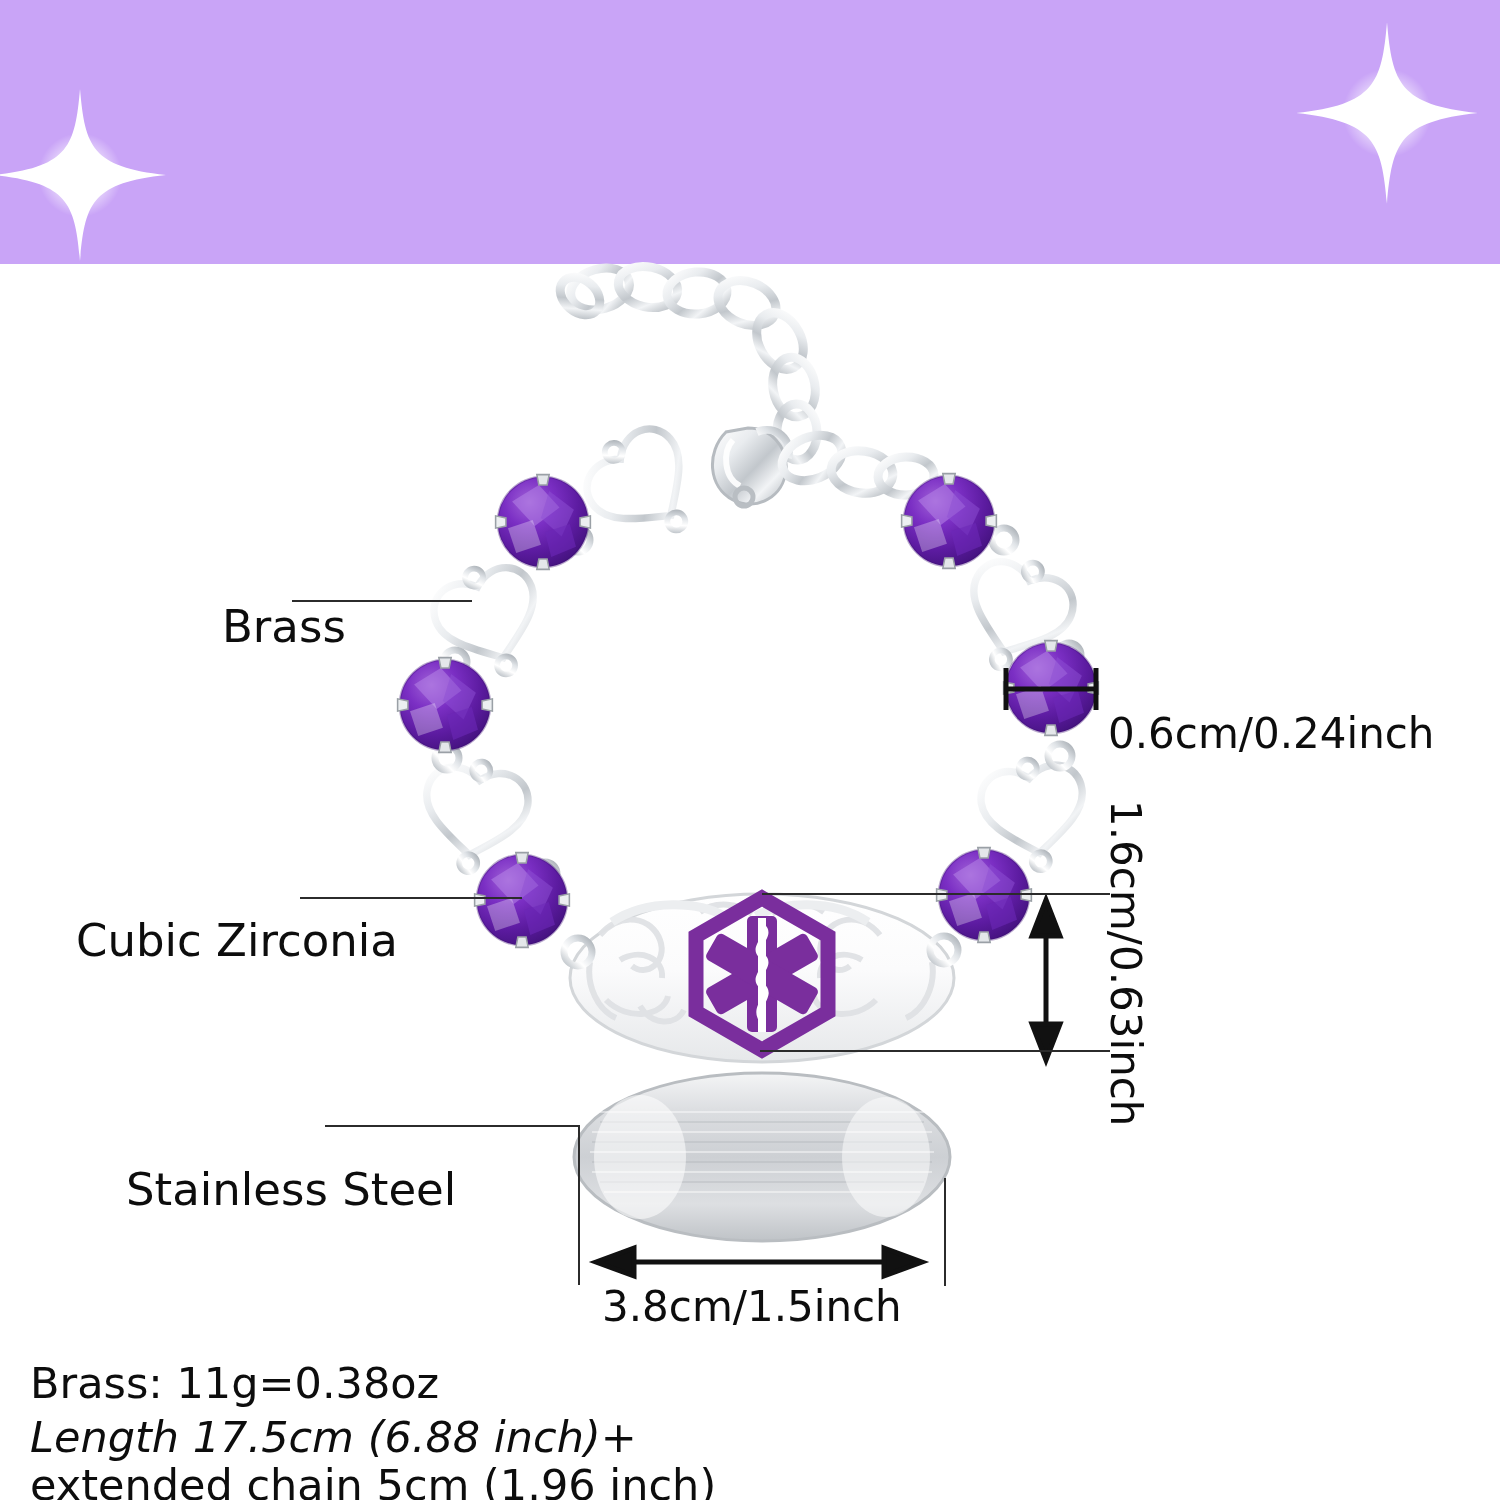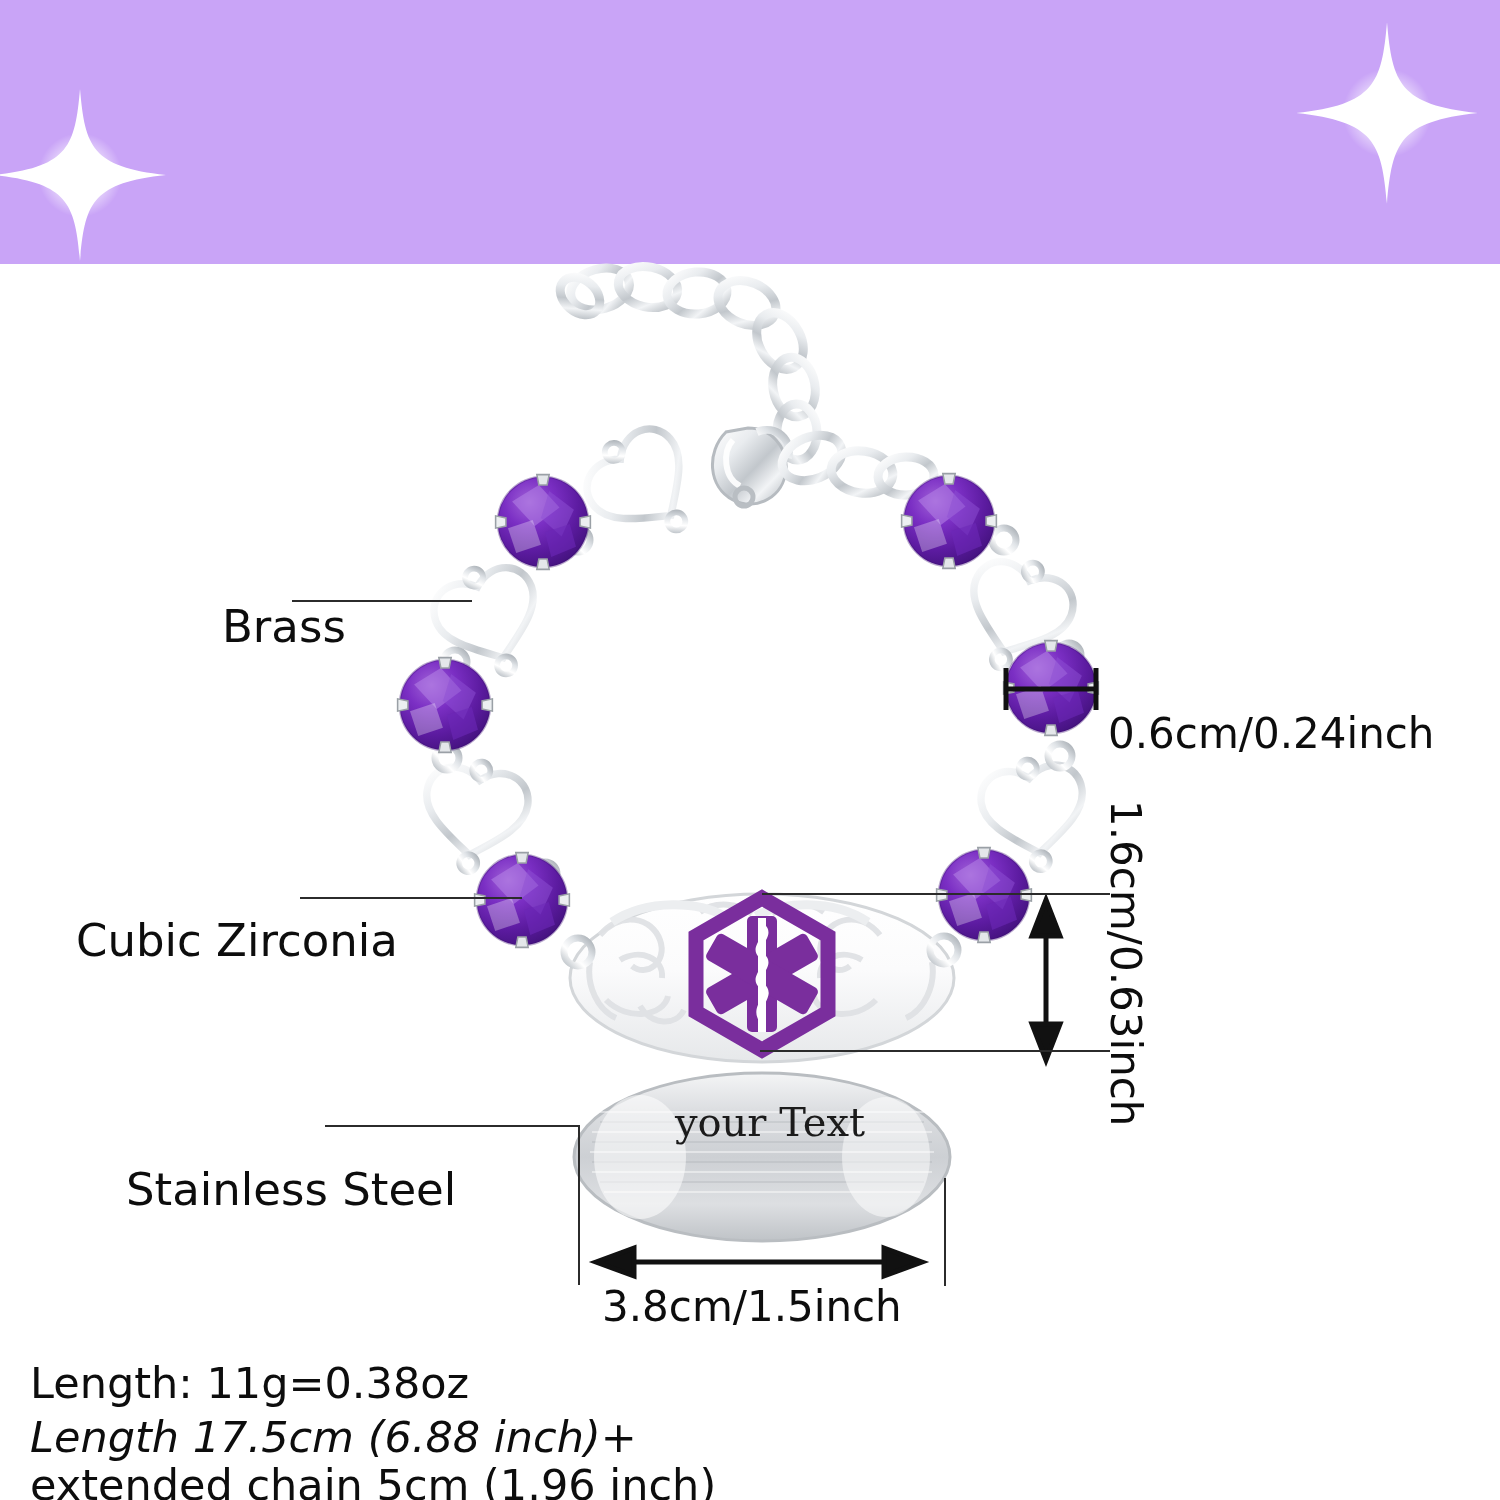--- a/index.html
+++ b/index.html
@@ -330,20 +330,19 @@
 
 <div class="lbl lbl-mat" style="left:126px; top:1163px;">Stainless Steel</div>
 
 <div class="lbl lbl-dim" style="left:1108px; top:663px;margin-top:46px;">0.6cm/0.24inch</div>
 
 <div class="vert-dim" style="left:1150px; top:800px;">1.6cm/0.63inch</div>
 
 <div class="lbl lbl-dim" style="left:602px; top:1282px;">3.8cm/1.5inch</div>
 
 <div class="plate-text">
-  <div>your Text</div>
 </div>
 
-<div class="lbl lbl-spec" style="left:30px; top:1358px;">Length: 11g=0.38oz</div>
+<div class="lbl lbl-spec" style="left:30px; top:1358px;">Brass: 11g=0.38oz</div>
 
 <div class="lbl lbl-spec" style="left:30px; top:1412px;font-style:italic;">Length 17.5cm (6.88 inch)+</div>
 
 <div class="lbl lbl-spec" style="left:30px; top:1460px;">extended chain 5cm (1.96 inch)</div>
 
 </body></html>

